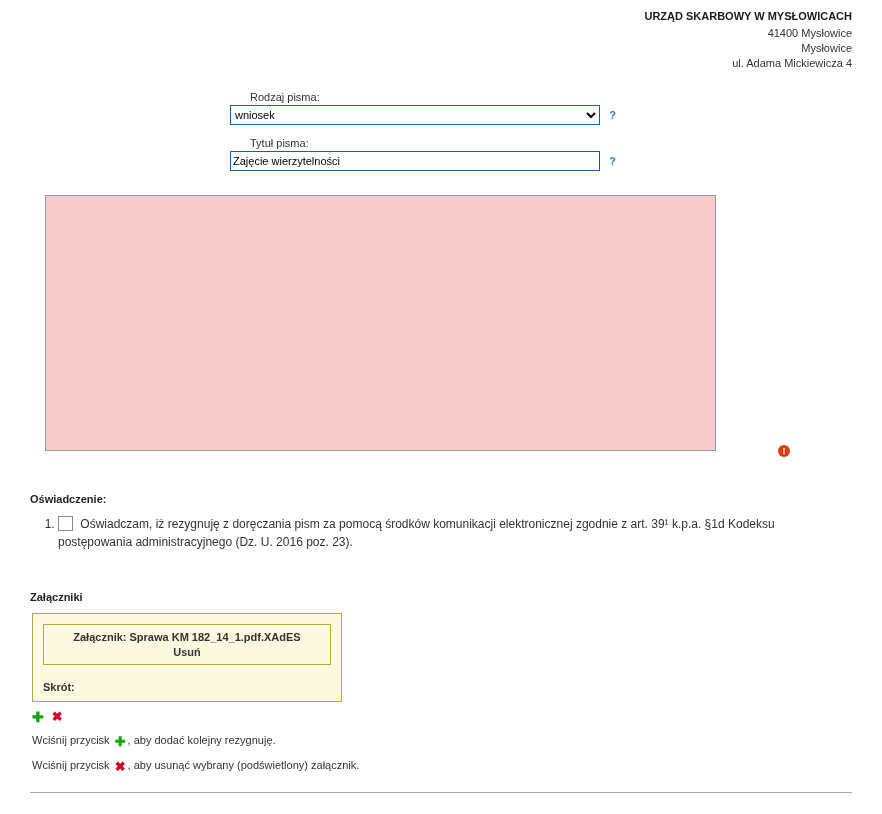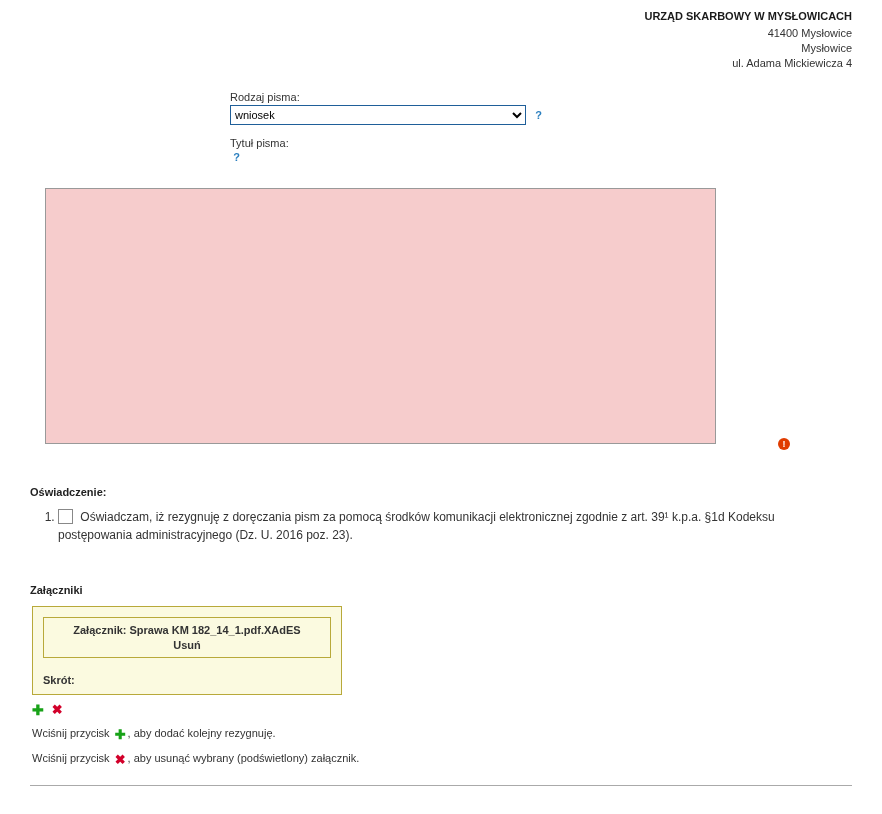--- a/index.html
+++ b/index.html
@@ -29,28 +29,29 @@
     line-height: 1.35;
   }
   .field-block {
     margin-left: 200px;
     margin-bottom: 12px;
   }
   .field-label {
     font-size: 11px;
     margin-bottom: 2px;
     display: block;
+    margin-left: 20px;
   }
   .select-row, .input-row {
     display: flex;
     align-items: center;
     gap: 6px;
   }
   select.main-select {
-    width: 296px;
+    width: 370px;
     height: 20px;
     border: 1.5px solid #1f5f99;
     font-size: 11px;
     background: #fff;
   }
   input.main-input {
     width: 364px;
     height: 16px;
     border: 1.5px solid #1f5f99;
     font-size: 11px;
@@ -208,20 +209,21 @@
       <option>wniosek</option>
     </select>
     <span class="help-icon">?</span>
   </div>
 </div>
 
 
 <div class="field-block">
   <span class="field-label">Tytuł pisma:</span>
   <div class="input-row">
+    <input type="text" class="main-input" value="Zajęcie wierzytelności" style="">
     <span class="help-icon">?</span>
   </div>
 </div>
 
 <br>
 
 
 <div class="editor-wrap">
   <textarea class="editor" style=""></textarea>
   <span class="error-dot">!</span>

